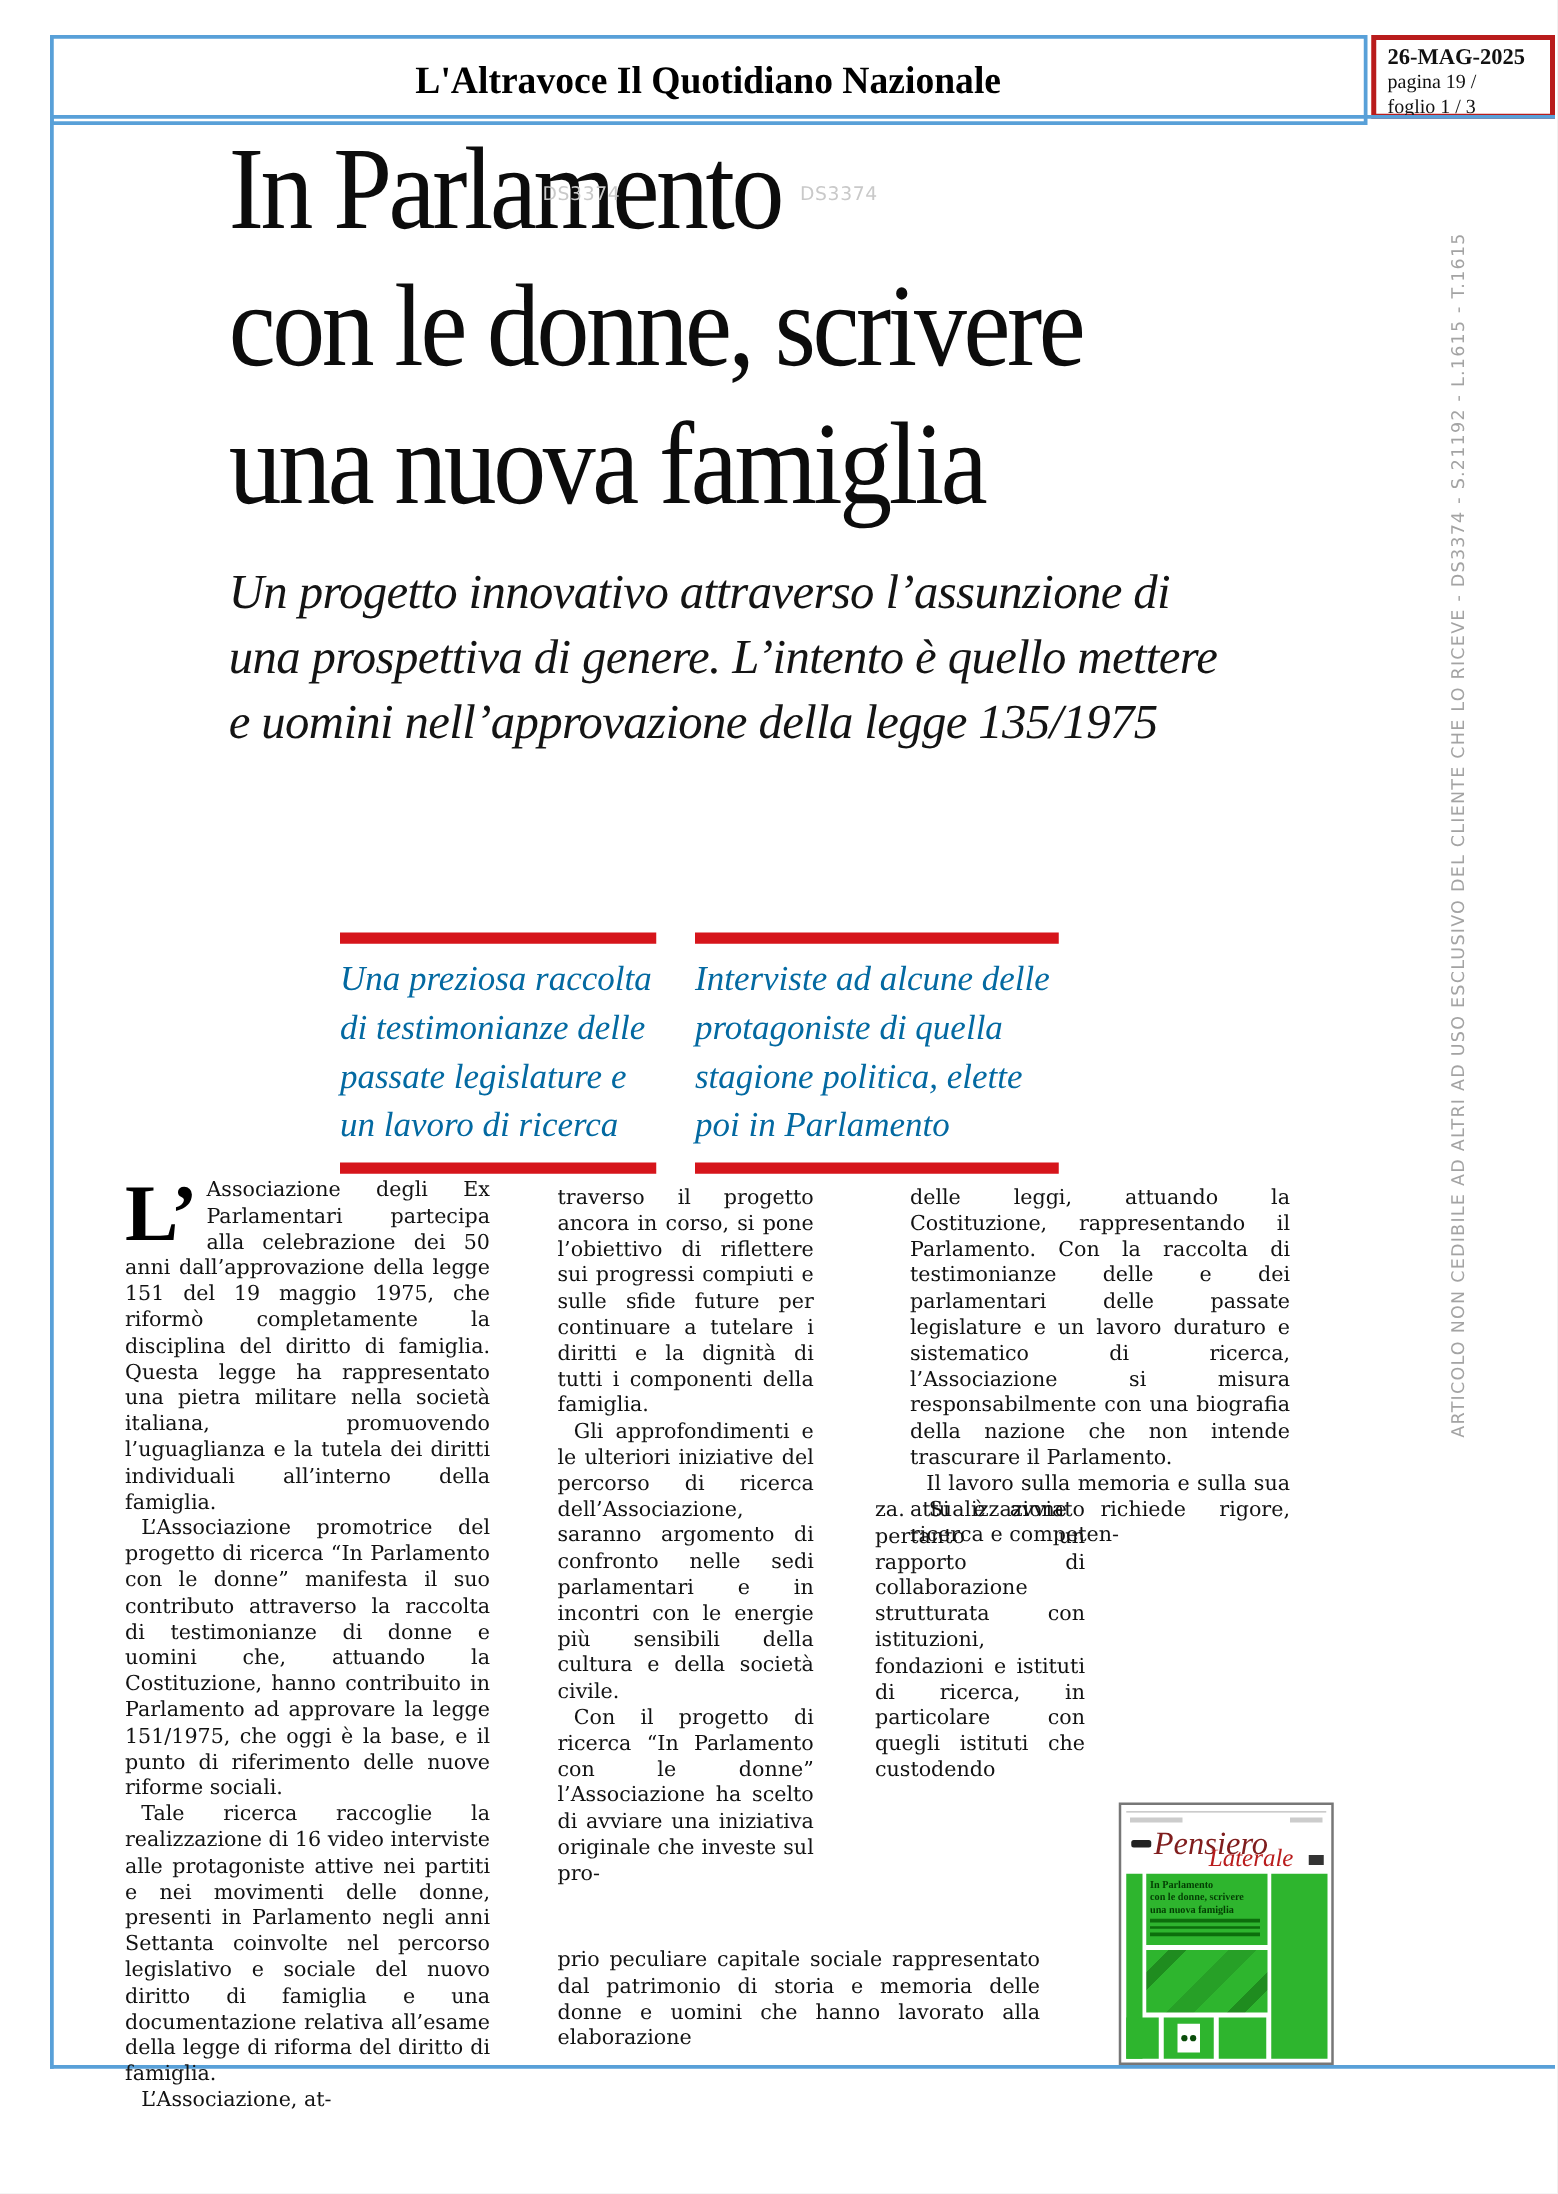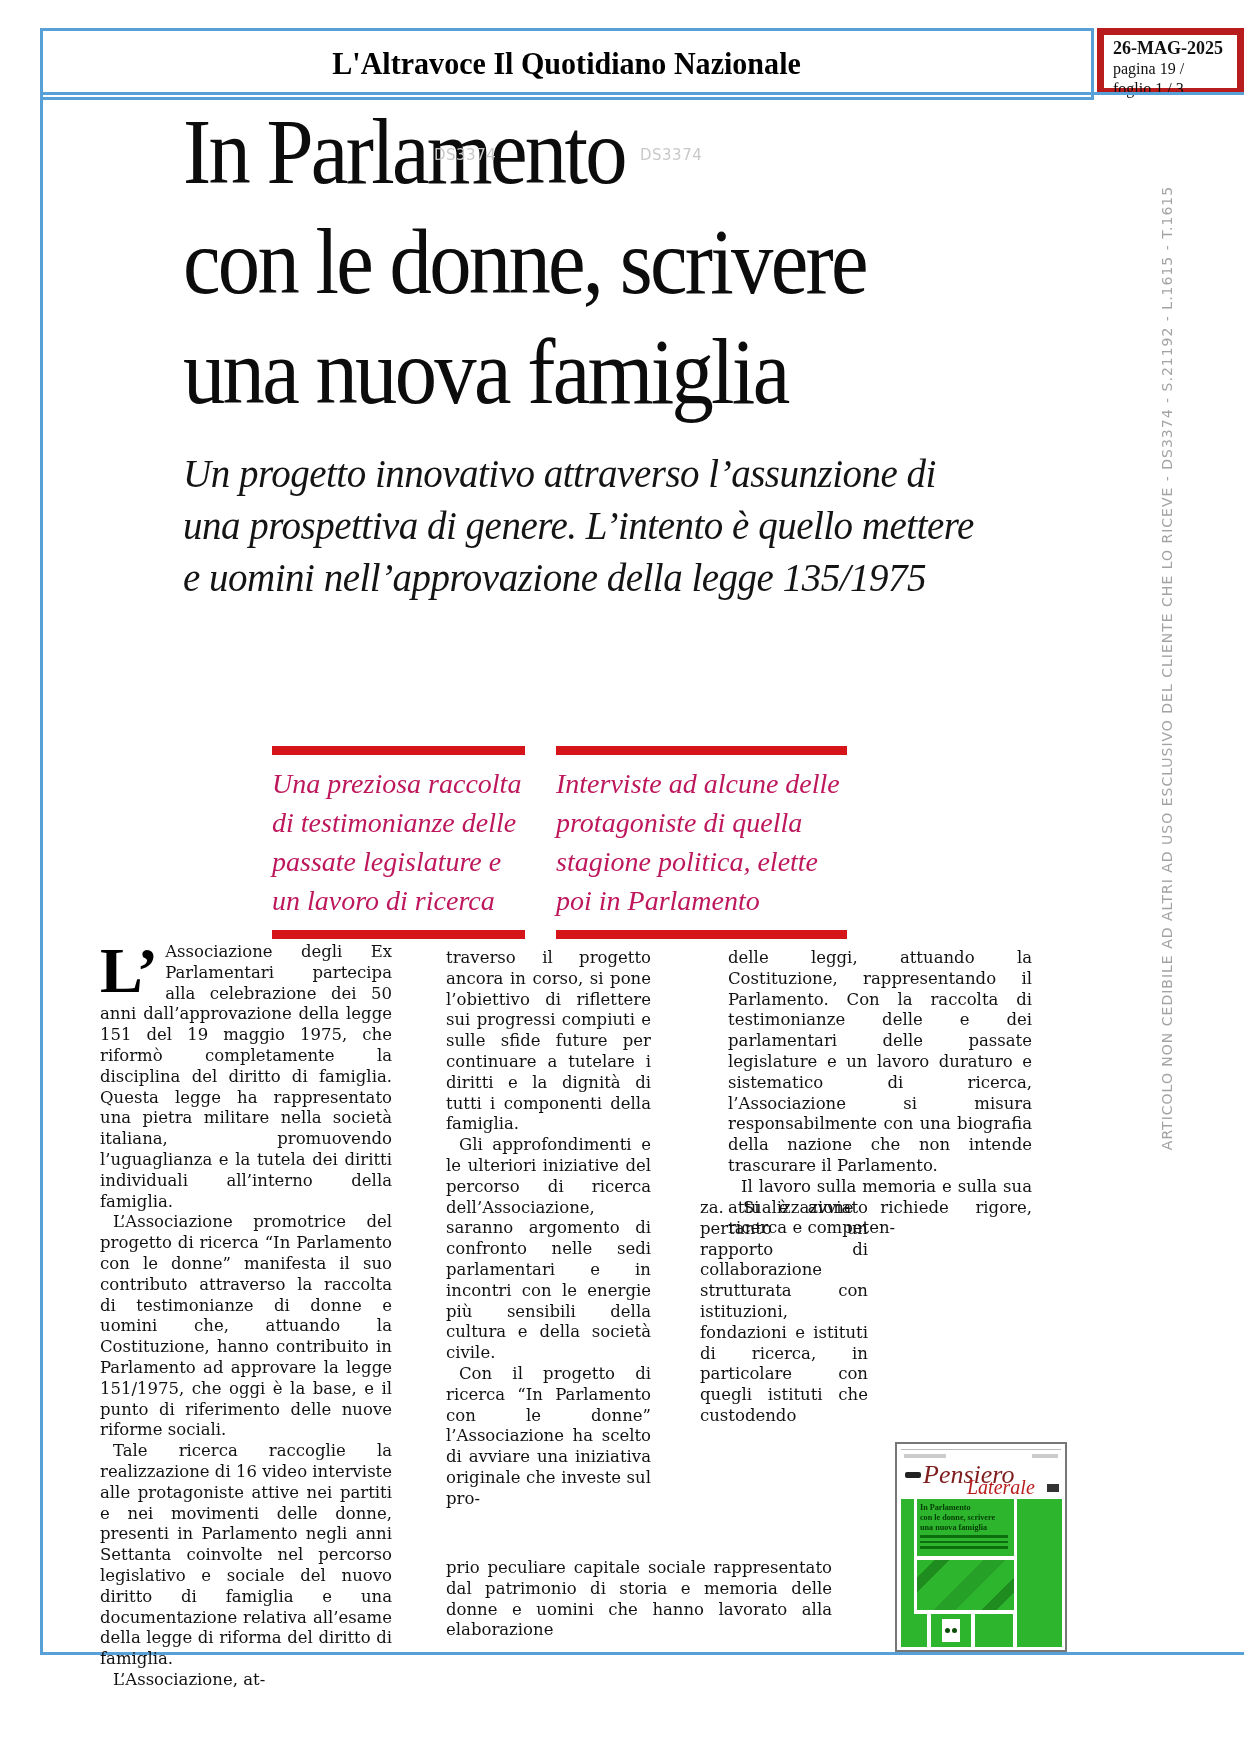--- a/index.html
+++ b/index.html
@@ -14,21 +14,21 @@
     position:absolute; left:40px; top:28px; width:1054px; height:72px;
     border:3px solid #58a0d8; background:#fff;
     display:flex; align-items:center; justify-content:center;
   }
   .masthead-title {
     font-family:"Liberation Serif", serif; font-weight:bold; font-size:31px;
     transform:scaleX(0.97); white-space:nowrap; color:#000;
   }
   .info-box {
     position:absolute; left:1097px; top:28px; width:147px; height:67px;
-    border:7px solid #b91c1c; background:#fff; padding:3px 9px;
+    border:4px solid #b91c1c; background:#fff; padding:3px 9px;
     font-family:"Liberation Serif", serif;
   }
   .info-date { font-weight:bold; font-size:18px; line-height:21px; }
   .info-line { font-size:16px; line-height:20px; }
   
   .content-frame {
     position:absolute; left:40px; top:92px; width:1204px; height:1563px;
     border-top:3px solid #58a0d8; border-left:3px solid #58a0d8; border-bottom:3px solid #58a0d8;
   }
   
@@ -49,21 +49,21 @@
     font-size:39px; line-height:52px; letter-spacing:-0.5px; color:#141414;
     white-space:nowrap;
   }
   
   .kicker { position:absolute; top:746px; }
   .kicker-left  { left:272px; width:253px; }
   .kicker-right { left:556px; width:291px; }
   .red-rule { height:9px; background:#d6151b; }
   .kicker-text {
     margin:9px 0 10px 0; font-family:"Liberation Serif", serif; font-style:italic;
-    font-size:28px; line-height:39px; color:#be185d;
+    font-size:28px; line-height:39px; color:#0369a1;
   }
   
   .bodycol {
     position:absolute; text-align:justify;
     font-family:"DejaVu Serif", serif; font-size:16.5px; line-height:20.8px; color:#121212;
   }
   .bodycol p + p { text-indent:13px; }
   .col1  { left:100px; top:942px;  width:292px; }
   .col2a { left:446px; top:948px;  width:205px; }
   .col2b { left:446px; top:1558px; width:386px; }

